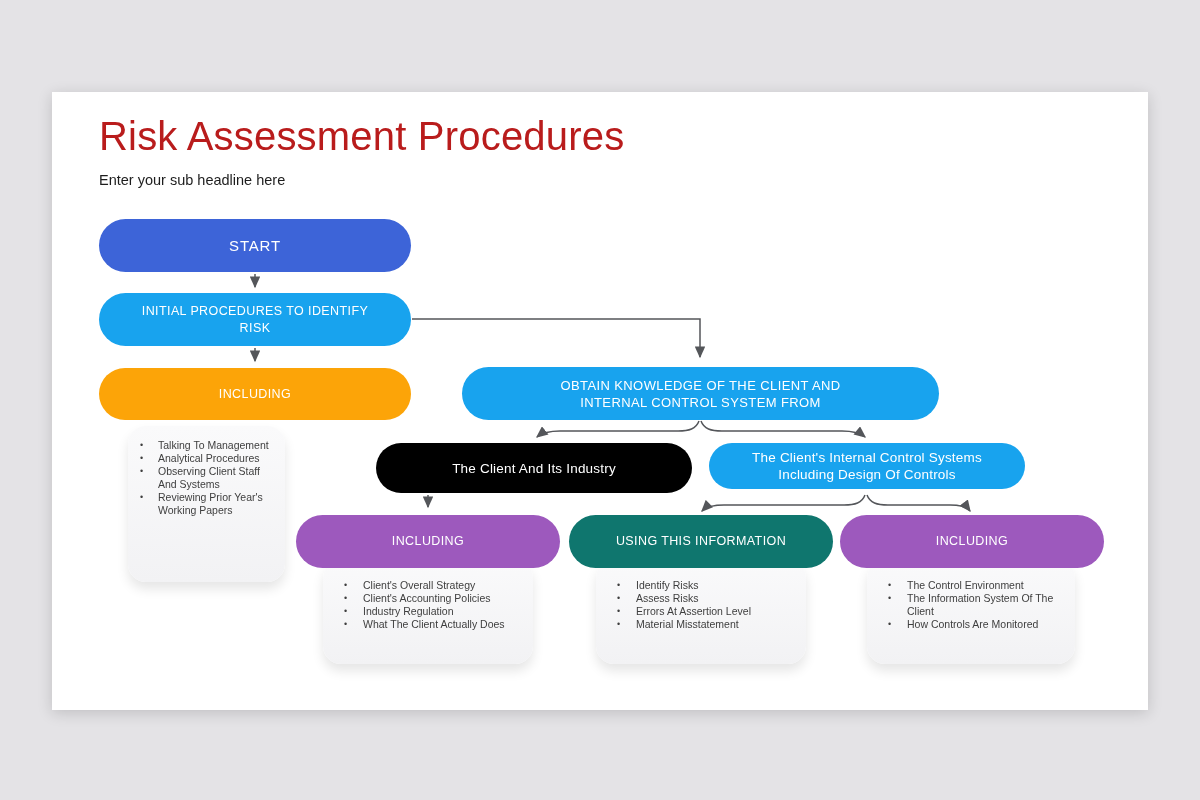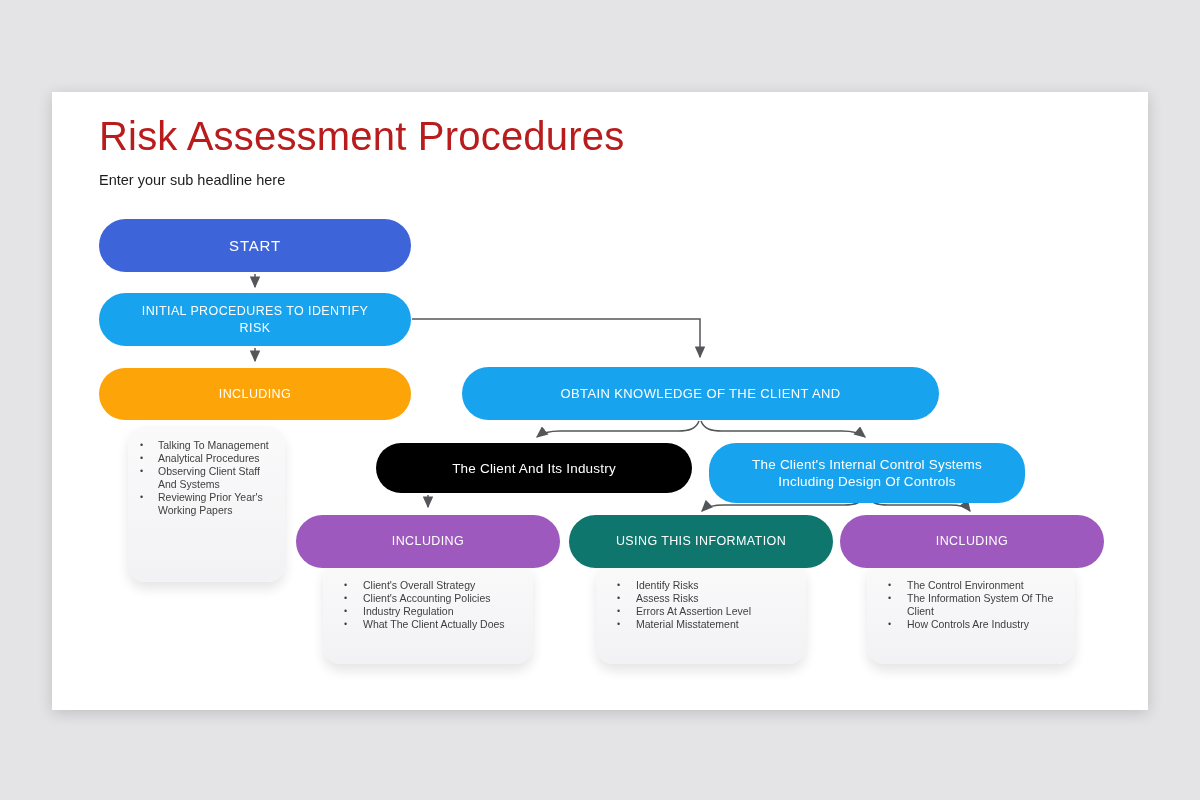--- a/index.html
+++ b/index.html
@@ -28,21 +28,21 @@
     display:flex;flex-direction:column;align-items:center;justify-content:center;
     text-align:center;color:#ffffff;border-radius:27px;
     letter-spacing:0.4px;line-height:17px;
   }
   .pill span{display:block;}
   .p-start{left:99px;top:219px;width:312px;height:53px;background:#3d64d8;font-size:15px;letter-spacing:0.8px;}
   .p-initial{left:99px;top:293px;width:312px;height:53px;background:#18a3ee;font-size:12.5px;}
   .p-inc-orange{left:99px;top:368px;width:312px;height:52px;background:#fca408;font-size:12.5px;}
   .p-obtain{left:462px;top:367px;width:477px;height:53px;background:#18a3ee;font-size:13px;}
   .p-industry{left:376px;top:443px;width:316px;height:50px;background:#000000;font-size:13.5px;letter-spacing:0.2px;}
-  .p-internal{left:709px;top:443px;width:316px;height:60px;background:#18a3ee;font-size:13.5px;letter-spacing:0.2px;}
+  .p-internal{left:709px;top:443px;width:316px;height:46px;background:#18a3ee;font-size:13.5px;letter-spacing:0.2px;}
   .p-purple1{left:296px;top:515px;width:264px;height:53px;background:#9d59bd;font-size:12.5px;}
   .p-purple2{left:569px;top:515px;width:264px;height:53px;background:#0f766e;font-size:12.5px;}
   .p-purple3{left:840px;top:515px;width:264px;height:53px;background:#9d59bd;font-size:12.5px;}
   .card{
     position:absolute;z-index:0;
     background:linear-gradient(180deg,#fafafb 0%,#f2f2f4 100%);
     border-radius:18px;
     box-shadow:0 7px 12px rgba(0,0,0,0.10);
   }
   .c1{left:128px;top:426px;width:157px;height:156px;}
@@ -108,39 +108,40 @@
       <li>Identify Risks</li>
       <li>Assess Risks</li>
       <li>Errors At Assertion Level</li>
       <li>Material Misstatement</li>
     </ul>
 </div>
 <div class="card c4">
   <ul>
       <li>The Control Environment</li>
       <li>The Information System Of The Client</li>
-      <li>How Controls Are Industry</li>
+      <li>How Controls Are Monitored</li>
     </ul>
 </div>
 
 <div class="pill p-start">
   <span>START</span>
 </div>
 
 <div class="pill p-initial">
   <span>INITIAL PROCEDURES TO IDENTIFY</span>
   <span>RISK</span>
 </div>
 
 <div class="pill p-inc-orange">
   <span>INCLUDING</span>
 </div>
 
 <div class="pill p-obtain">
   <span>OBTAIN KNOWLEDGE OF THE CLIENT AND</span>
+  <span>INTERNAL CONTROL SYSTEM FROM</span>
 </div>
 
 <div class="pill p-industry">
   <span>The Client And Its Industry</span>
 </div>
 
 <div class="pill p-internal">
   <span>The Client's Internal Control Systems</span>
   <span>Including Design Of Controls</span>
 </div>

